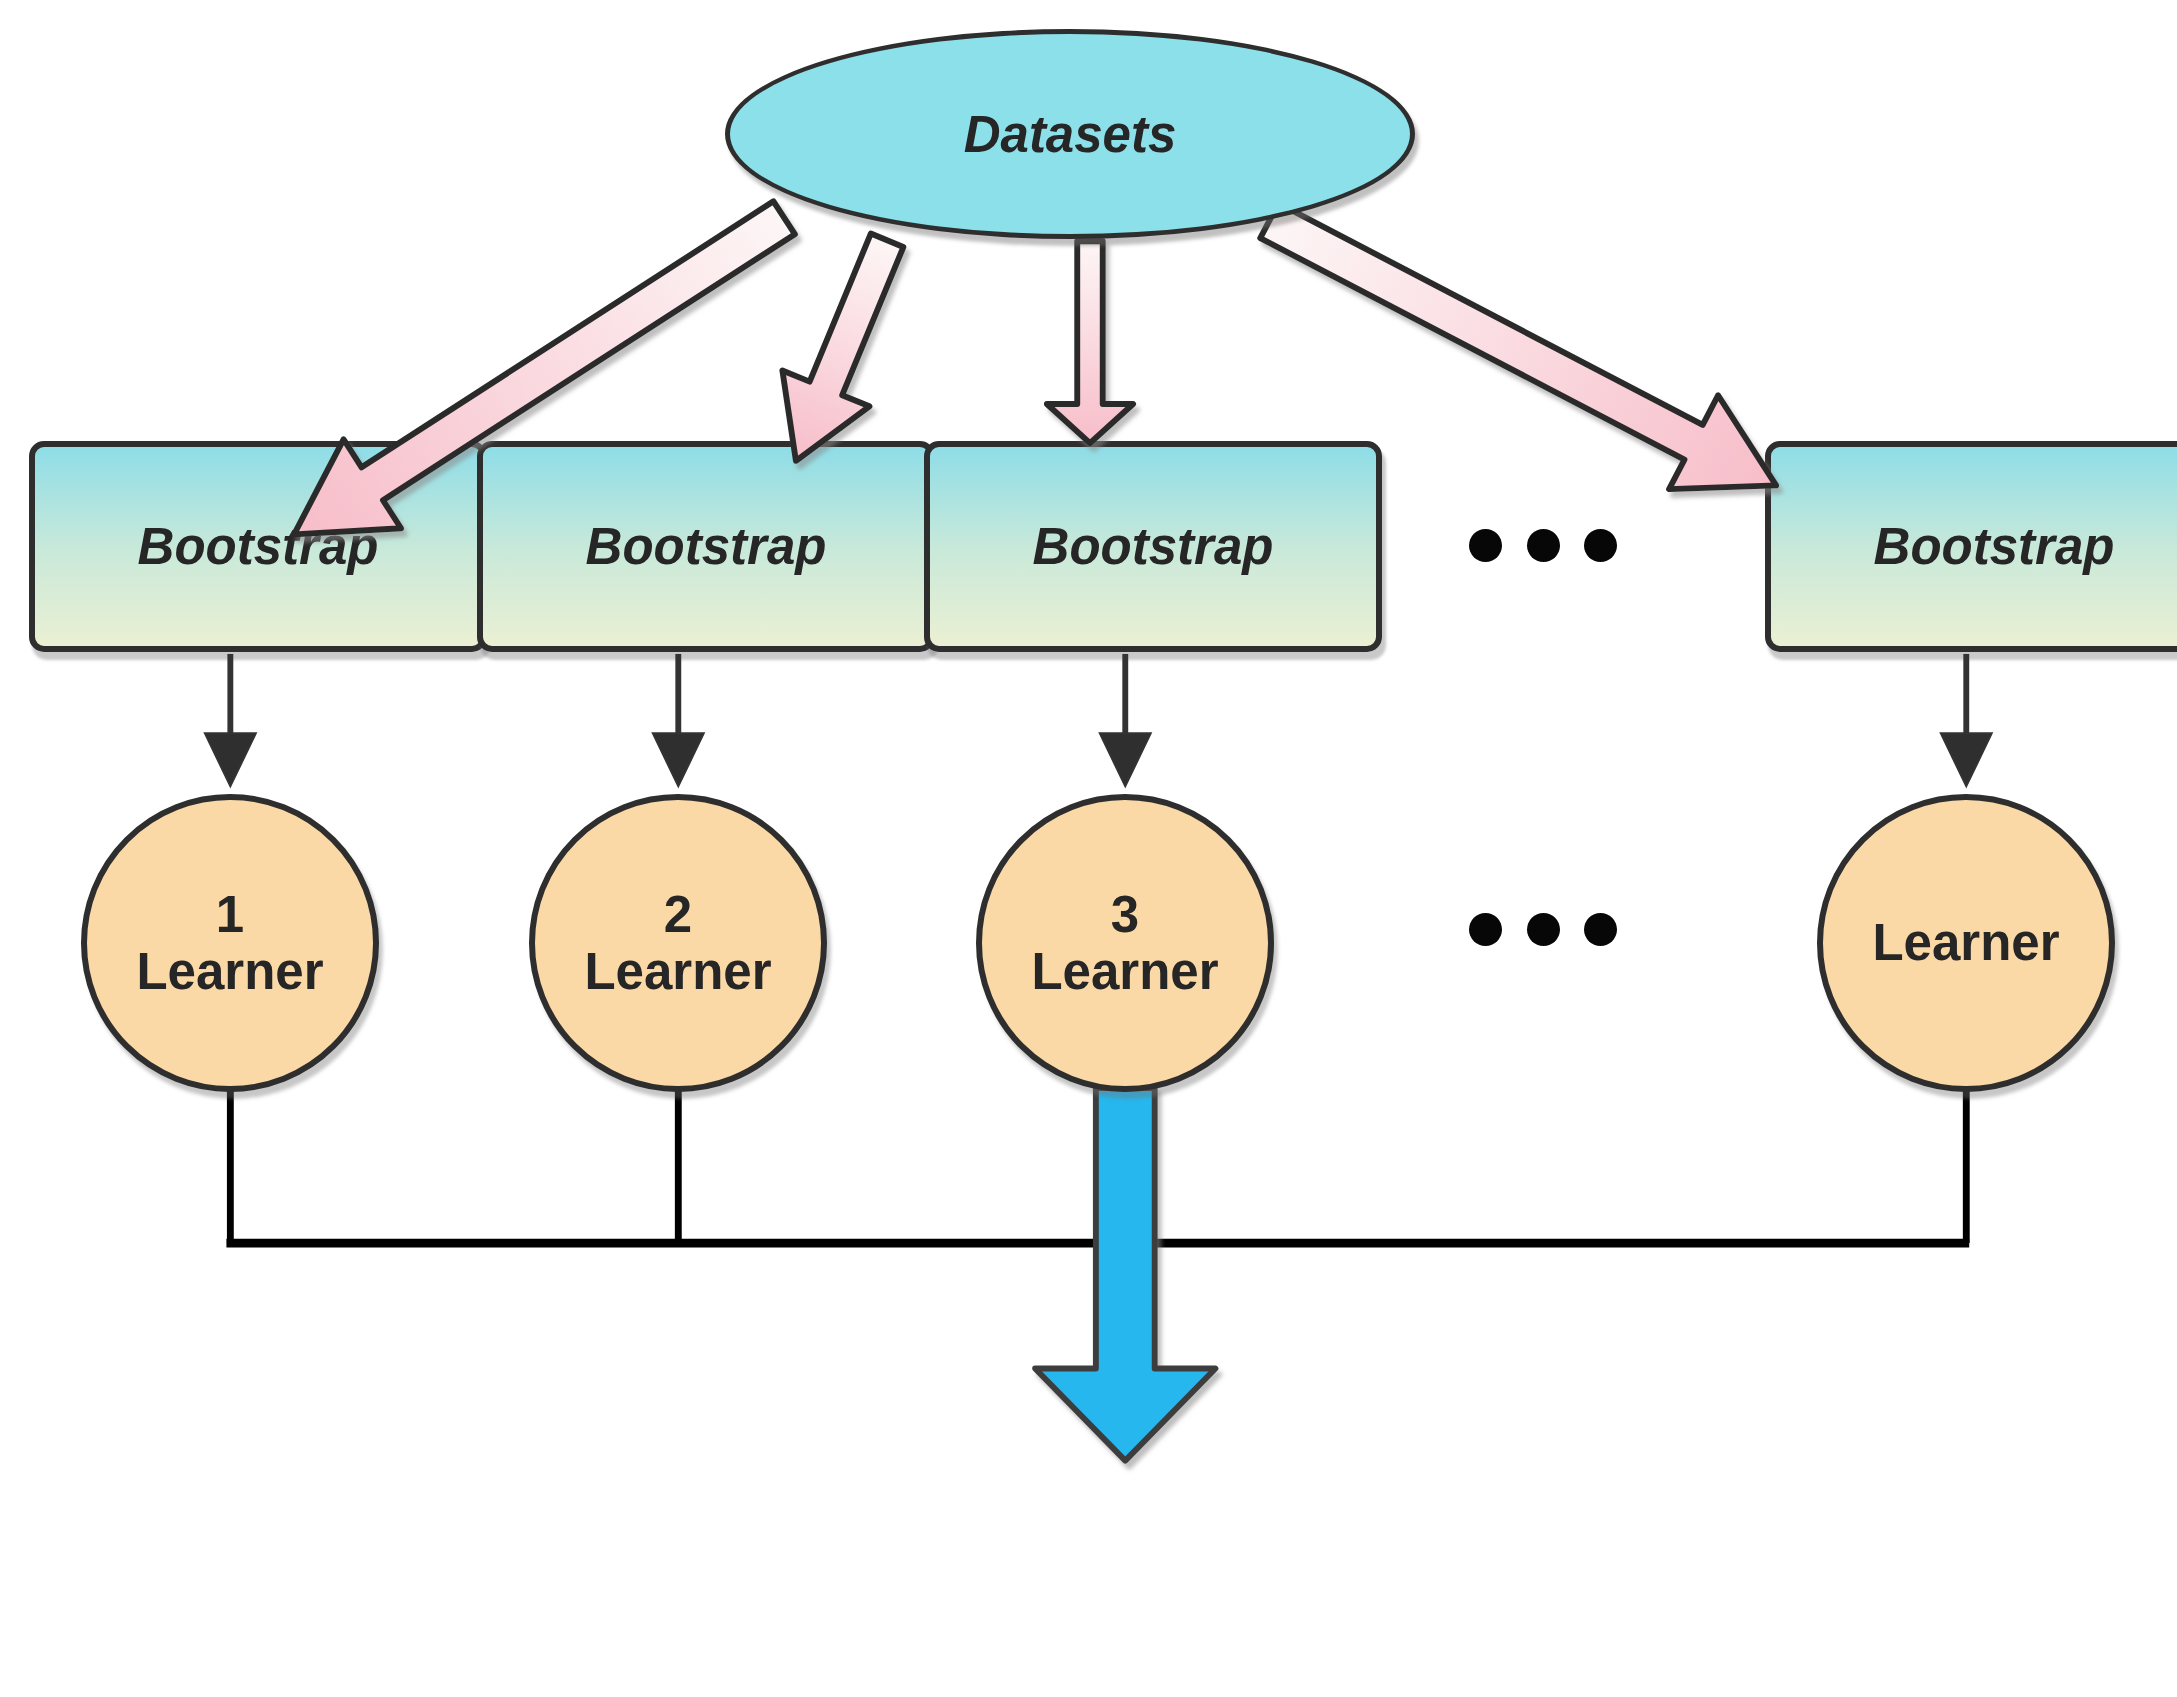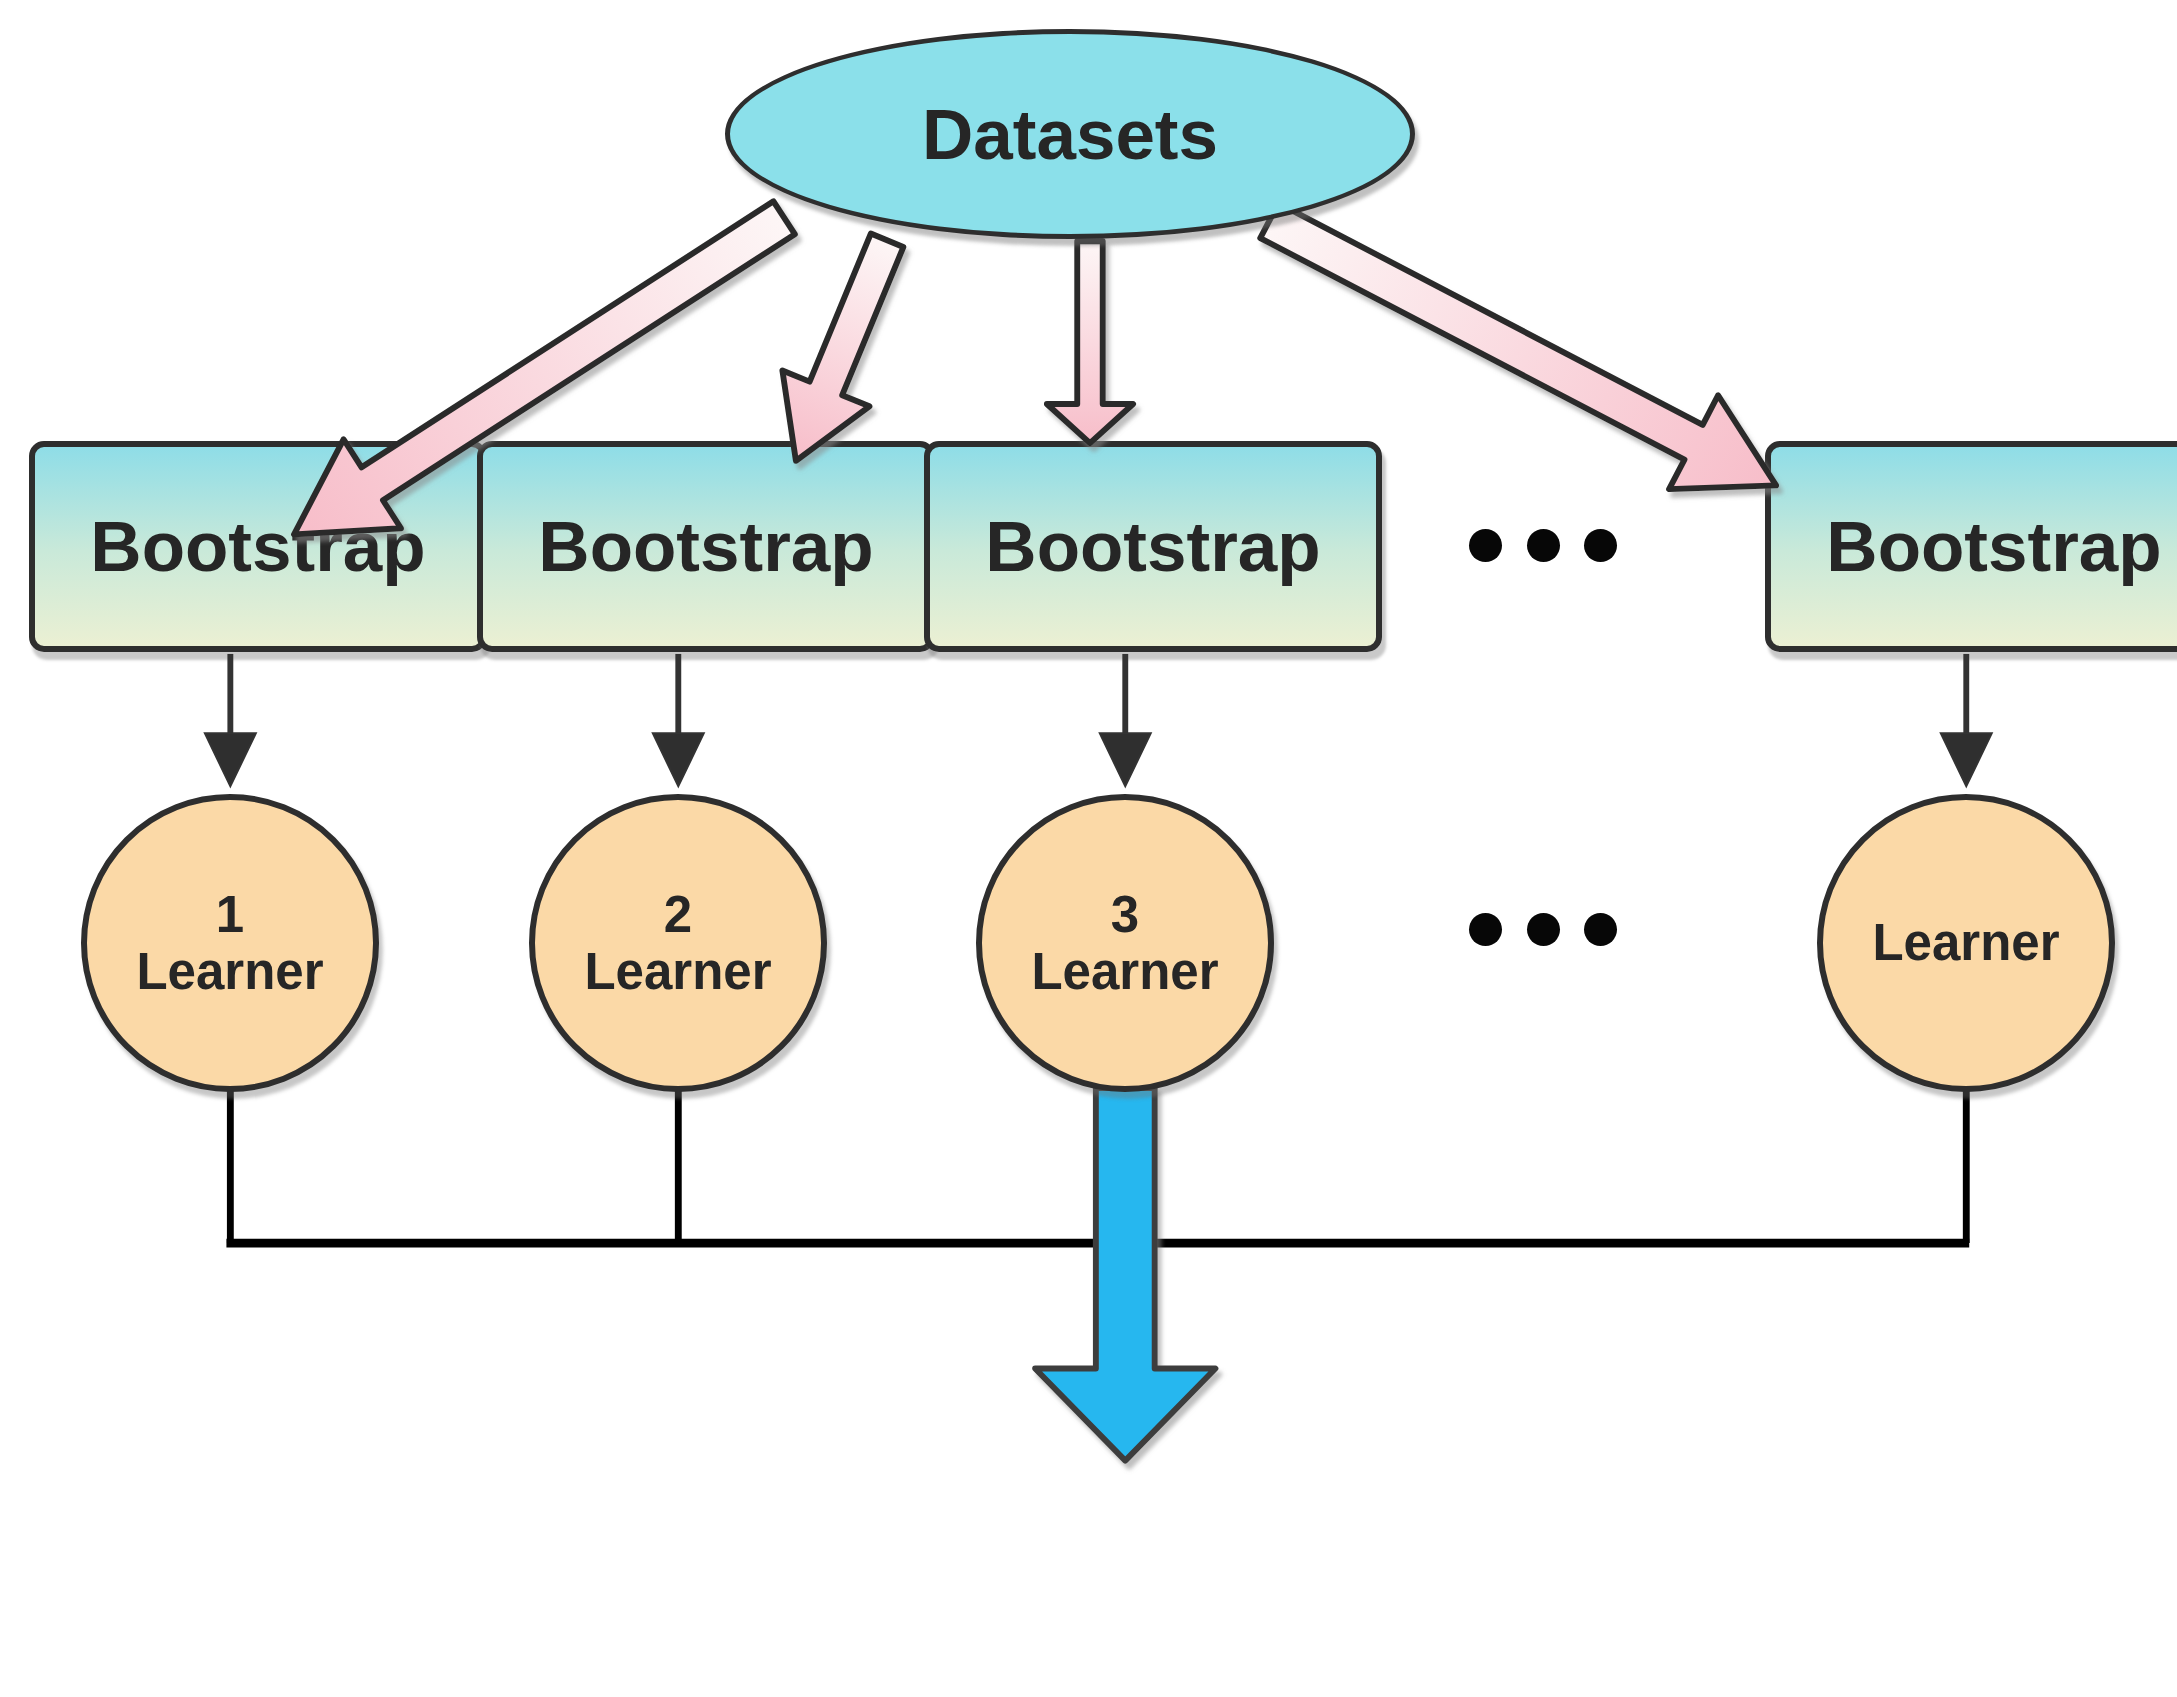--- a/index.html
+++ b/index.html
@@ -64,21 +64,21 @@
   .circle {
     border: 6.9px solid #2e2e2e;
     border-radius: 50%;
     width: 298px; height: 298px;
     top: 794px;
     background: #fbd9a7;
     z-index: 3;
     box-shadow: 3.9px 6.9px 3.9px rgba(115,115,115,0.4);
     line-height: 1.12;
   }
-  .node-label { font-size: 71px; }
+  .node-label { font-size: 51px; font-style: italic; }
   .circle .circle-num   { font-size: 51px; display: block; }
   .circle .circle-label { font-size: 51px; display: block; }
   .circle .circle-num:empty { display: none; }
 
   
   .dots {
     position: absolute;
     display: flex;
     gap: 24.5px;
     z-index: 3;

